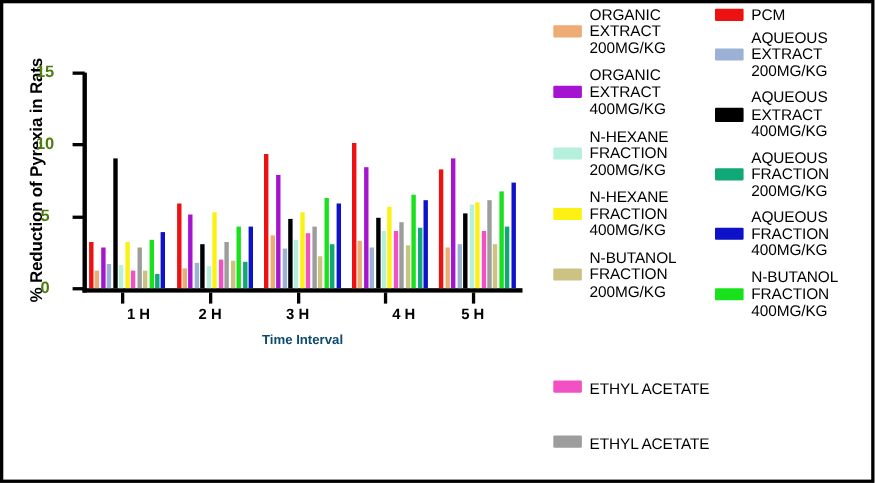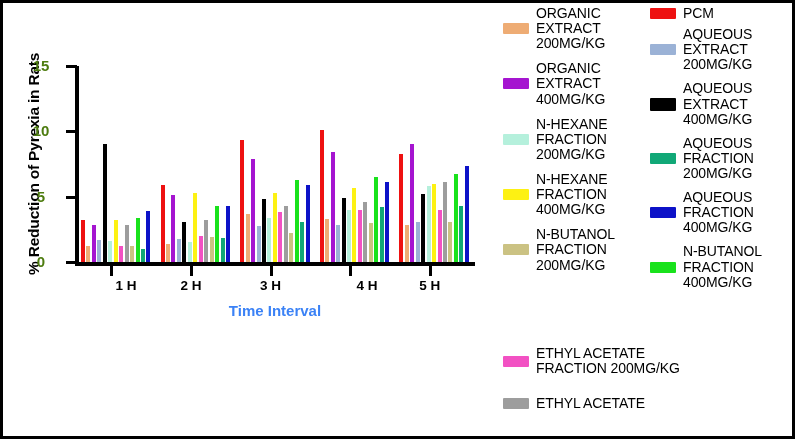--- a/index.html
+++ b/index.html
@@ -41,21 +41,21 @@
     position:absolute;right:0;width:34px;text-align:center;
     font-size:15px;font-weight:bold;color:#4d7c0f;line-height:1;
   }
   .xtick{position:absolute;top:260px;width:3px;height:10px;background:#000;}
   .xtick-label{
     position:absolute;top:272px;width:50px;text-align:center;
     font-size:13.5px;font-weight:bold;color:#000;
   }
   #xlabel{
     position:absolute;top:296px;left:69px;width:400px;text-align:center;
-    font-size:15px;font-weight:bold;color:#3b82f6;
+    font-size:12px;font-weight:bold;color:#0c4a6e;
   }
   #plot{
     position:absolute;left:71px;top:60px;width:398px;height:196px;
   }
   .bargroup{
     position:absolute;bottom:0;height:196px;
   }
   .bar{
     position:absolute;bottom:0;width:4px;
   }
@@ -80,21 +80,21 @@
   }
   .legend-swatch.tall{height:13px;}
   .legend-text{
     line-height:1.08;
     font-size:14px;
     letter-spacing:-0.1px;
   }
   .legend-text span{display:block;white-space:nowrap;}
   .legend-wide{
     position:absolute;left:8px;width:290px;
-    display:flex;align-items:center;
+    display:flex;
   }
 </style>
 </head>
 <body>
 
 <div id="frame">
 
   <div id="chart-panel">
 
     <div id="ylabel">% Reduction of Pyrexia in Rats</div>
@@ -294,21 +294,20 @@
             <span>FRACTION</span>
             <span>400MG/KG</span>
           </span>
         </div>
       </div>
     <div id="legend-wide-host">
         <div class="legend-wide" style="top: 340px;">
           <span class="legend-swatch" style="background: rgb(242, 81, 195);"></span>
           <span class="legend-text">
             <span>ETHYL ACETATE</span>
-            <span>FRACTION 200MG/KG</span>
           </span>
         </div>
         <div class="legend-wide" style="top: 390px;">
           <span class="legend-swatch" style="background: rgb(157, 157, 157);"></span>
           <span class="legend-text">
             <span>ETHYL ACETATE</span>
           </span>
         </div>
       </div>
   </div>

